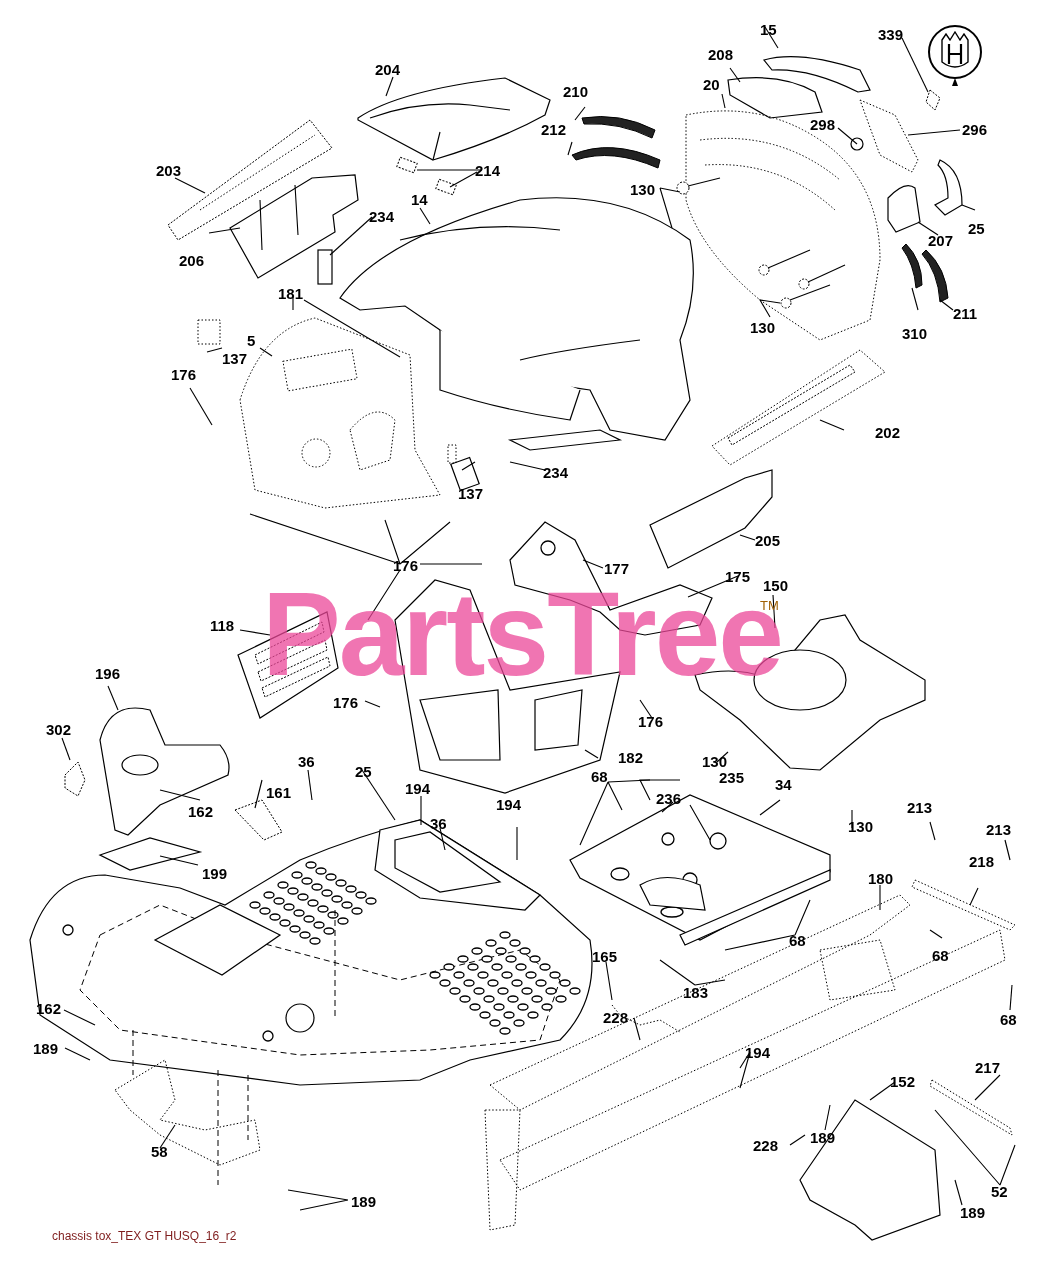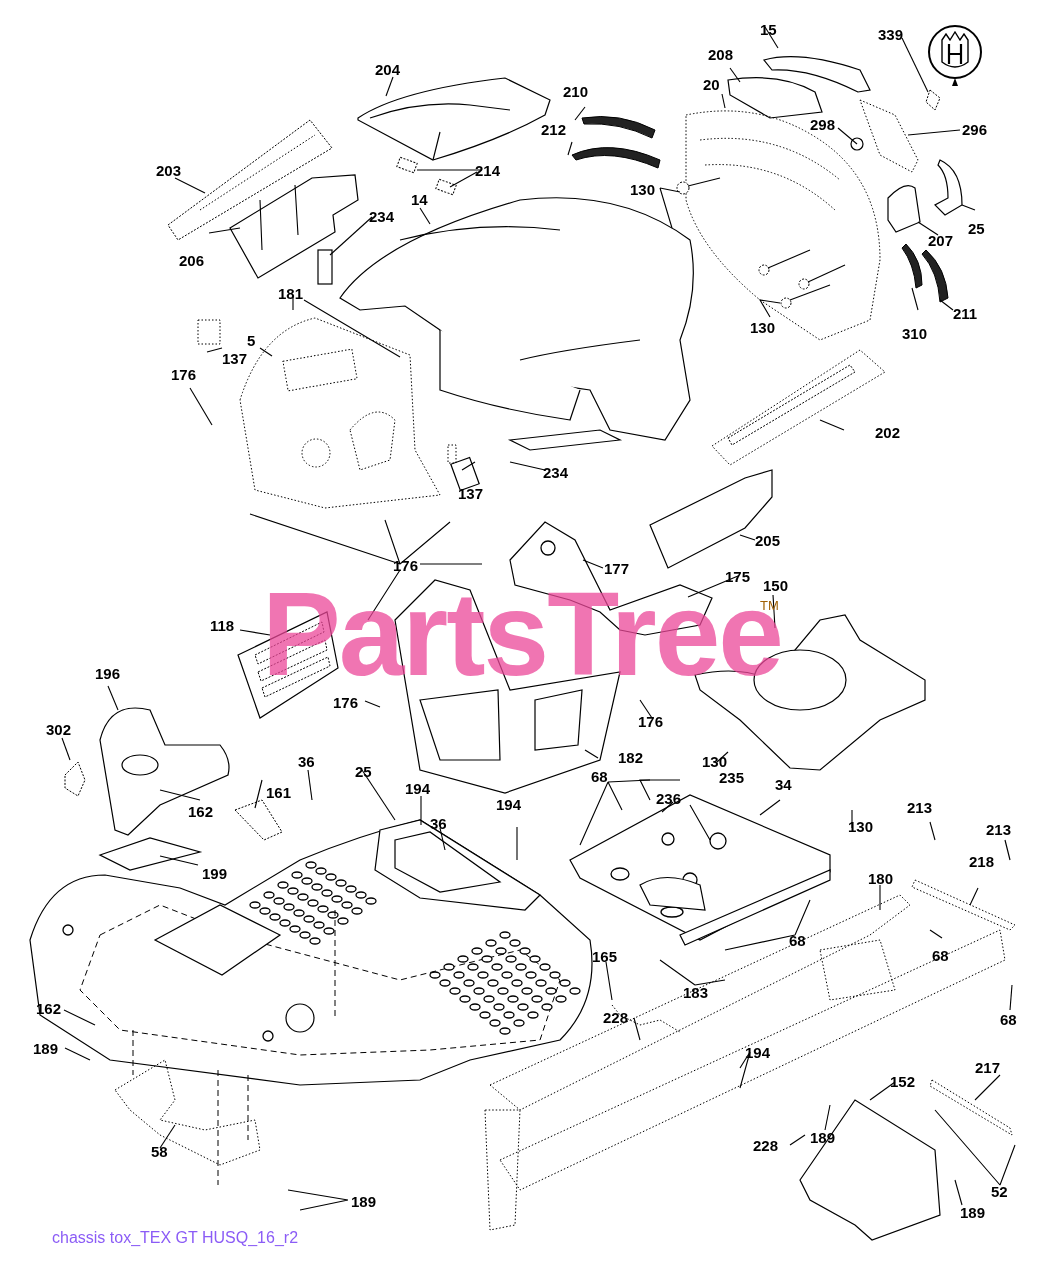--- a/index.html
+++ b/index.html
@@ -6,21 +6,21 @@
   body { width: 1056px; height: 1280px; position: relative; overflow: hidden;
          font-family: "Liberation Sans", sans-serif; }
   #diagram { position: absolute; left: 0; top: 0; width: 1056px; height: 1280px; }
   .lbl { position: absolute; font-family: "Liberation Sans", sans-serif; font-weight: bold;
          font-size: 15px; color: #000; line-height: 1; white-space: nowrap; cursor: pointer; }
   .watermark { position: absolute; left: 262px; top: 575px; font-family: Liberation Sans, sans-serif;
                font-weight: bold; font-size: 118px; color: #ec4899; letter-spacing: -2px;
                opacity: 0.75; line-height: 1; pointer-events: none; }
   .tm { position: absolute; left: 760px; top: 598px; font-size: 13px; color: #a16207;
         font-family: "Liberation Sans", sans-serif; }
-  .caption { position: absolute; left: 52px; top: 1229px; font-size: 16px; color: #8b5cf6;
+  .caption { position: absolute; left: 52px; top: 1229px; font-size: 12px; color: #7f1d1d;
              font-family: "Liberation Sans", sans-serif; }
   svg .part { fill: #fff; stroke: #000; stroke-width: 1.2; }
   svg .dash { fill: none; stroke: #000; stroke-width: 1; stroke-dasharray: 6 4; }
   svg .dot  { fill: none; stroke: #000; stroke-width: 1; stroke-dasharray: 1.5 2; }
   svg .lead { fill: none; stroke: #000; stroke-width: 1.1; }
   svg .hatch { fill: #fff; stroke: #000; stroke-width: 1; stroke-dasharray: 2 1.5; }
   svg .dark { fill: #222; stroke: #000; stroke-width: 1; }
   svg .hole { fill: #fff; stroke: #000; stroke-width: 1.3; }
 </style>
 </head>

